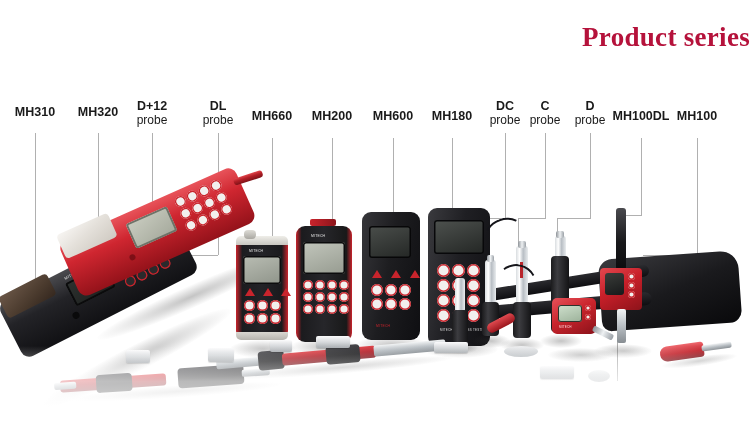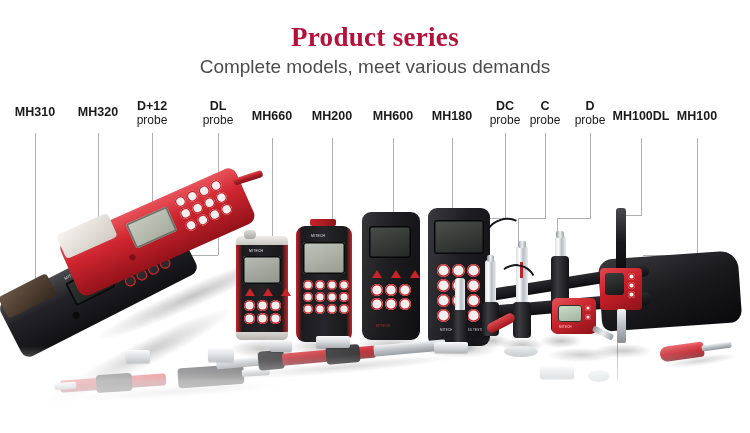--- a/index.html
+++ b/index.html
@@ -7,21 +7,21 @@
   body {
     width:750px; height:433px;
     font-family:"Liberation Sans", sans-serif;
     position:relative; overflow:hidden;
   }
   #banner { position:absolute; inset:0; background:#ffffff; }
 
   
   #title {
     position:absolute; top:22px; left:0; width:750px;
-    text-align:center;
+    text-align:right;
     font-family:"Liberation Serif", serif;
     font-weight:bold; font-size:27px; letter-spacing:.3px;
     color:#b5123b;
   }
   #subtitle {
     position:absolute; top:56px; left:0; width:750px;
     text-align:center;
     font-size:19px; color:#4c4c4c; font-weight:300;
   }
 
@@ -91,21 +91,20 @@
     position:absolute; border-radius:14px 18px 12px 10px;
     background:linear-gradient(160deg,#3a3a3e 0%,#1a1a1d 50%,#09090b 100%);
   }
 </style>
 </head>
 <body style="background: rgb(255, 255, 255);">
 
 <div id="banner">
 
   <div id="title" style="color: rgb(181, 18, 59);">Product series</div>
-  <div id="subtitle" style="color: rgb(76, 76, 76);">Complete models, meet various demands</div>
 
   <div class="label" style="left:35px;top:106px"><span>MH310</span></div>
   <div class="label" style="left:98px;top:106px"><span>MH320</span></div>
   <div class="label" style="left:152px;top:100px"><span>D+12</span><span class="l2">probe</span></div>
   <div class="label" style="left:218px;top:100px"><span>DL</span><span class="l2">probe</span></div>
   <div class="label" style="left:272px;top:110px"><span>MH660</span></div>
   <div class="label" style="left:332px;top:110px"><span>MH200</span></div>
   <div class="label" style="left:393px;top:110px"><span>MH600</span></div>
   <div class="label" style="left:452px;top:110px"><span>MH180</span></div>
   <div class="label" style="left:505px;top:100px"><span>DC</span><span class="l2">probe</span></div>

